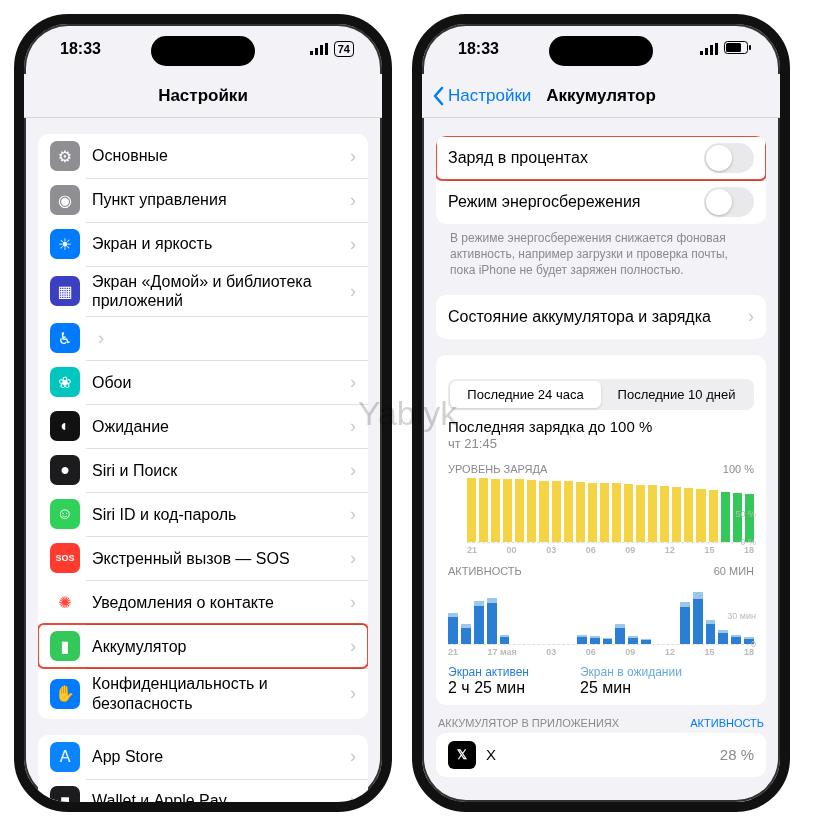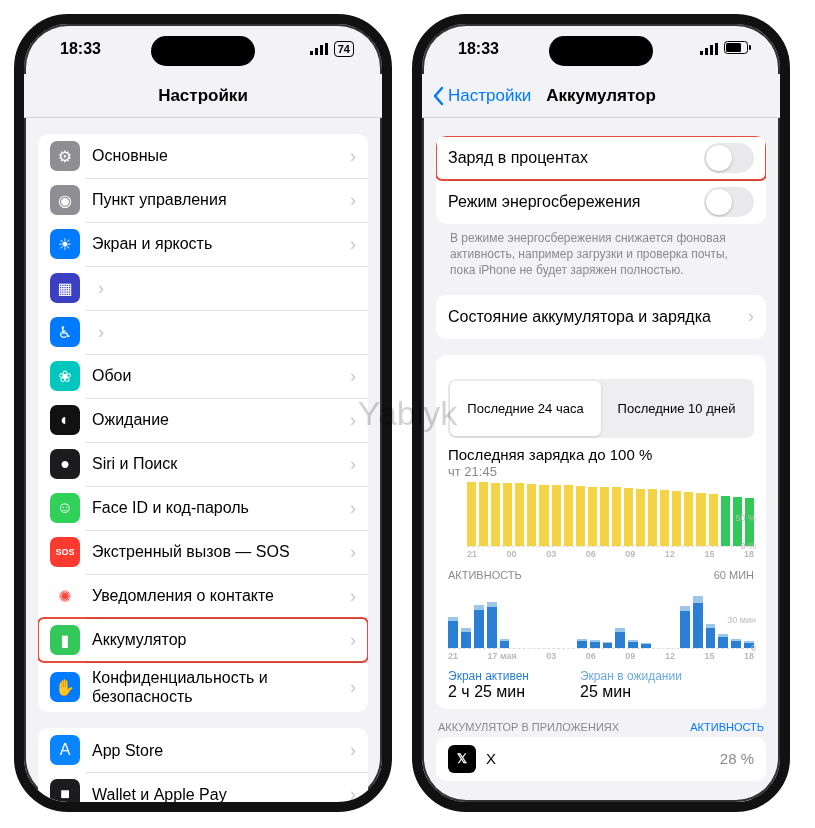--- a/index.html
+++ b/index.html
@@ -138,21 +138,21 @@
     display: flex;
     background: #eeeef0;
     border-radius: 8px;
     padding: 2px;
     margin: 14px 0 8px;
   }
   .seg-item {
     flex: 1;
     text-align: center;
     font-size: 13px;
-    padding: 20px 4px;
+    padding: 6px 4px;
     border-radius: 6px;
     color: #000;
   }
   .seg-item.active {
     background: #fff;
     box-shadow: 0 1px 3px rgba(0,0,0,0.15);
     font-weight: 500;
   }
   .chart-panel {
     background: #fff;
@@ -290,20 +290,21 @@
           <div class="row-label">Пункт управления</div>
           <span class="chevron">›</span>
         </div>
         <div class="row">
           <div class="row-icon" style="background: rgb(0, 122, 255);">☀</div>
           <div class="row-label">Экран и яркость</div>
           <span class="chevron">›</span>
         </div>
         <div class="row">
           <div class="row-icon" style="background: rgb(59, 63, 193);">▦</div>
+          <div class="row-label">Экран «Домой» и библиотека приложений</div>
           <span class="chevron">›</span>
         </div>
         <div class="row">
           <div class="row-icon" style="background: rgb(0, 122, 255);">♿︎</div>
           <span class="chevron">›</span>
         </div>
         <div class="row">
           <div class="row-icon" style="background: rgb(0, 199, 190);">❀</div>
           <div class="row-label">Обои</div>
           <span class="chevron">›</span>
@@ -313,21 +314,21 @@
           <div class="row-label">Ожидание</div>
           <span class="chevron">›</span>
         </div>
         <div class="row">
           <div class="row-icon" style="background: rgb(28, 28, 30);">●</div>
           <div class="row-label">Siri и Поиск</div>
           <span class="chevron">›</span>
         </div>
         <div class="row">
           <div class="row-icon" style="background: rgb(48, 209, 88);">☺</div>
-          <div class="row-label">Face ID и код-пароль</div>
+          <div class="row-label">Siri ID и код-пароль</div>
           <span class="chevron">›</span>
         </div>
         <div class="row">
           <div class="row-icon" style="background: rgb(255, 59, 48); font-size: 9px; font-weight: 700;">SOS</div>
           <div class="row-label">Экстренный вызов — SOS</div>
           <span class="chevron">›</span>
         </div>
         <div class="row">
           <div class="row-icon" style="background: rgb(255, 255, 255); color: rgb(255, 69, 58);">✺</div>
           <div class="row-label">Уведомления о контакте</div>
@@ -413,20 +414,24 @@
     </div>
 
     <div class="chart-panel" style="margin-top:16px;">
       <div class="seg-control">
         <div class="seg-item active">Последние 24 часа</div>
         <div class="seg-item">Последние 10 дней</div>
       </div>
       <div class="chart-title">Последняя зарядка до 100 %</div>
       <div class="chart-sub">чт 21:45</div>
 
+      <div class="mini-head">
+        <span>УРОВЕНЬ ЗАРЯДА</span>
+        <span>100 %</span>
+      </div>
       <div class="battery-chart">
         <div class="batt-bars" id="battBars">
             <div class="bar" style="height: 64px;"></div>
             <div class="bar" style="height: 63.36px;"></div>
             <div class="bar" style="height: 62.72px;"></div>
             <div class="bar" style="height: 62.08px;"></div>
             <div class="bar" style="height: 62.08px;"></div>
             <div class="bar" style="height: 61.44px;"></div>
             <div class="bar" style="height: 60.8px;"></div>
             <div class="bar" style="height: 60.16px;"></div>

